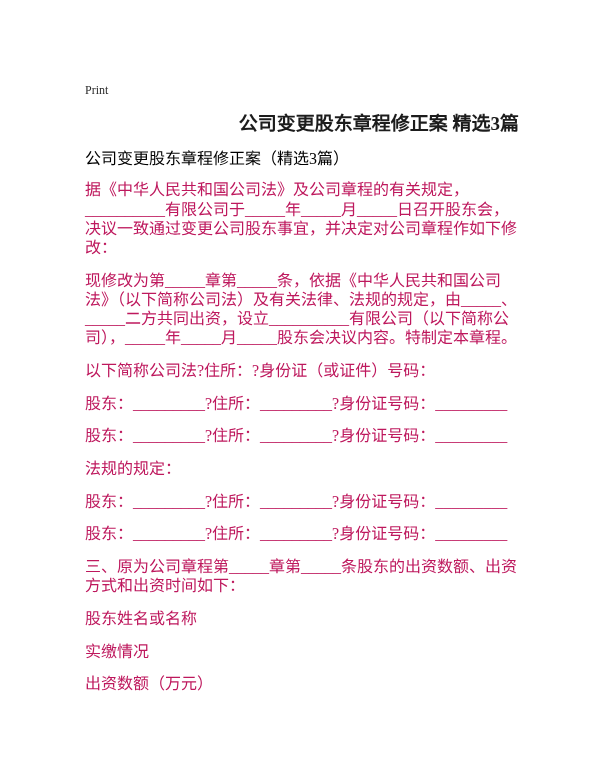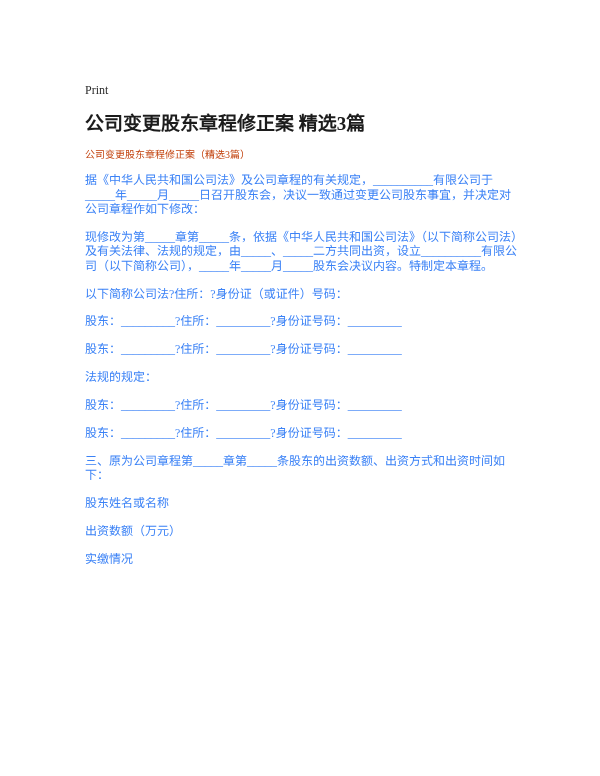--- a/index.html
+++ b/index.html
@@ -27,42 +27,42 @@
     line-height: 1.2;
     color: #2b2b2b;
     text-decoration: none;
     margin: 16px 0 16px 0;
     cursor: pointer;
   }
   .doc-title {
     font-size: 19px;
     font-weight: bold;
     color: #1c1c1c;
-    text-align: left;
+    text-align: right;
     line-height: 1.2;
     margin: 0 0 13px 0;
   }
   .doc-subtitle {
-    font-size: 10px;
+    font-size: 16px;
     line-height: 1.2;
     margin: 0 0 12px 0;
-    color: #c2410c;
+    color: #000000;
   }
   .part-heading {
     font-size: 13px;
     font-weight: bold;
     color: #1c1c1c;
     line-height: 1.2;
     margin: 0 0 13px 0;
   }
   p.body-para {
-    font-size: 12px;
+    font-size: 16px;
     line-height: 1.2;
     margin: 0 0 13.5px 0;
-    color: #3b82f6;
+    color: #be185d;
     word-break: normal;
   }
 </style>
 </head>
 <body>
 
 <div class="page">
 
   <a class="print-link">Print</a>
 
@@ -87,17 +87,17 @@
 
   <p class="body-para">股东：_________?住所：_________?身份证号码：_________</p>
 
   <p class="body-para">股东：_________?住所：_________?身份证号码：_________</p>
 
   <p class="body-para">三、原为公司章程第_____章第_____条股东的出资数额、出资方式和出资时间如下：</p>
 
   <p class="body-para">股东姓名或名称</p>
 
 
+  <p class="body-para">实缴情况</p>
+
   <p class="body-para">出资数额（万元）</p>
-
-  <p class="body-para">实缴情况</p>
 
 </div>
 
 </body></html>

